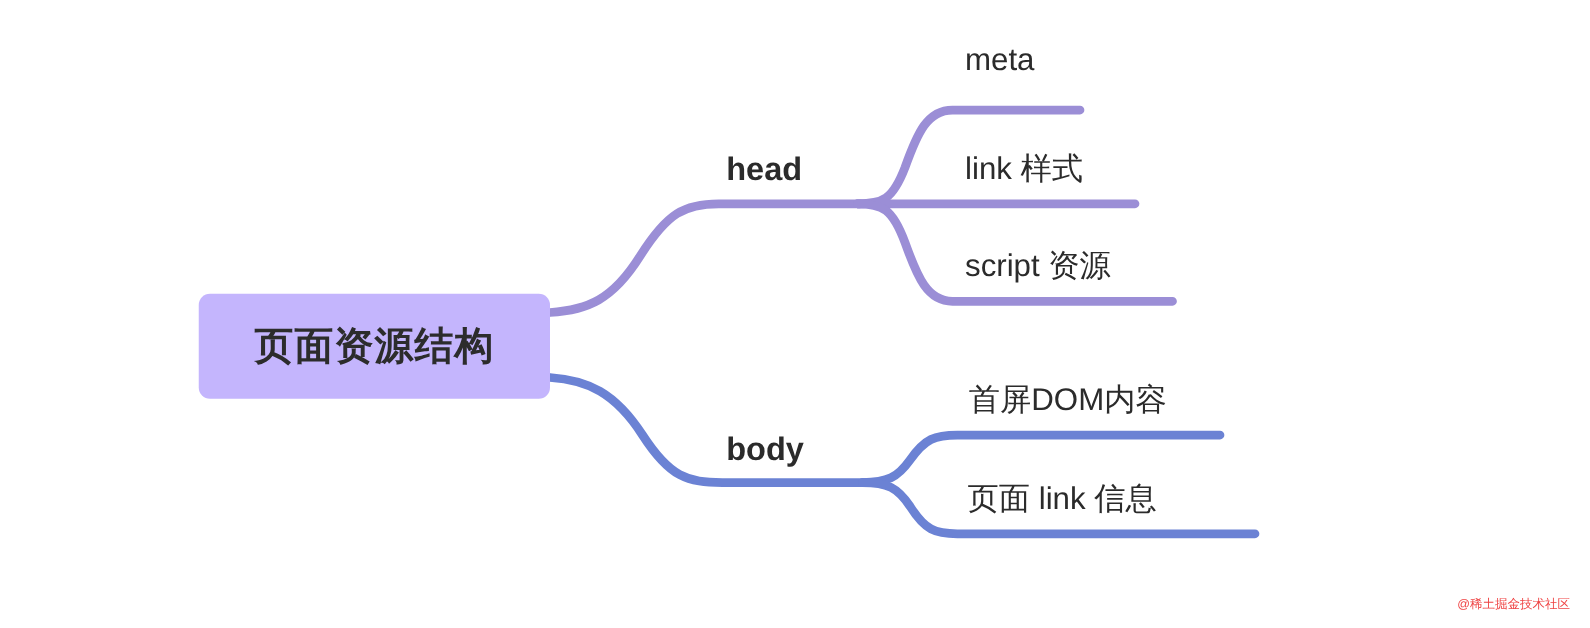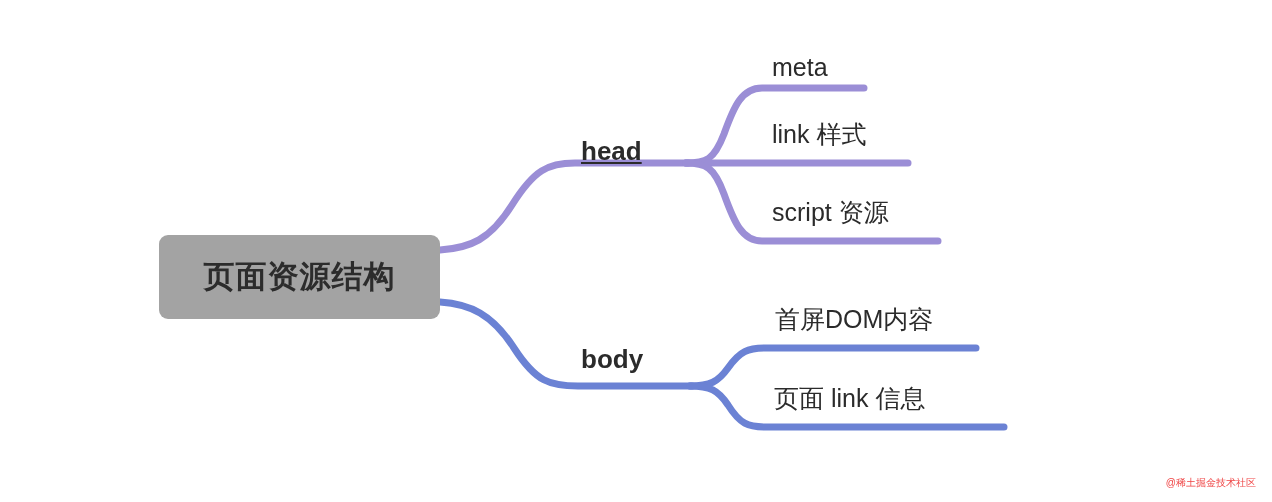--- a/index.html
+++ b/index.html
@@ -23,21 +23,21 @@
     top: 0;
     width: 1272px;
     height: 502px;
   }
   .root-node {
     position: absolute;
     left: 159px;
     top: 235px;
     width: 281px;
     height: 84px;
-    background: #a3a3a3;
+    background: #c4b5fd;
     border-radius: 9px;
     display: flex;
     align-items: center;
     justify-content: center;
     box-sizing: border-box;
   }
   .root-node-label {
     font-size: 31px;
     font-weight: bold;
     color: #2c2c2c;
@@ -86,25 +86,25 @@
 
     <path d="M 690,386 C 710,386 718,382 728,368 C 740,351 748,348 766,348 L 976,348" fill="none" stroke="#6b82d4" stroke-width="7" stroke-linecap="round"></path>
 
     <path d="M 690,386 C 710,386 718,390 728,405 C 740,424 748,427 766,427 L 1004,427" fill="none" stroke="#6b82d4" stroke-width="7" stroke-linecap="round"></path>
   </svg>
 
   <div class="root-node">
     <span class="root-node-label">页面资源结构</span>
   </div>
 
-  <div class="branch-label" style="left:581px; top:136px;text-decoration:underline;">head</div>
+  <div class="branch-label" style="left:581px; top:120px;">head</div>
 
   <div class="branch-label" style="left:581px; top:344px;">body</div>
 
-  <div class="leaf-label" style="left:772px; top:53px;">meta</div>
+  <div class="leaf-label" style="left:772px; top:34px;">meta</div>
 
   <div class="leaf-label" style="left:772px; top:196px;">script 资源</div>
 
   <div class="leaf-label" style="left:772px; top:118px;">link 样式</div>
 
   <div class="leaf-label" style="left:775px; top:303px;">首屏DOM内容</div>
 
   <div class="leaf-label" style="left:774px; top:382px;">页面 link 信息</div>
 
   <div class="watermark">@稀土掘金技术社区</div>

